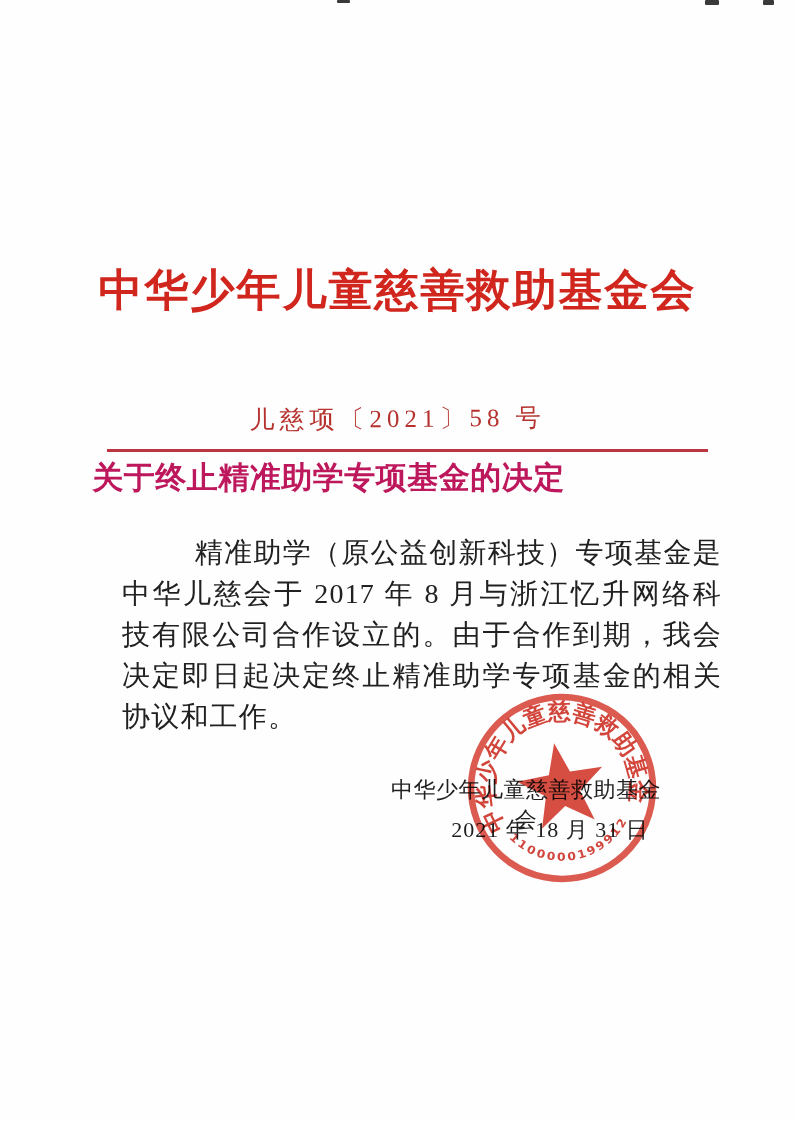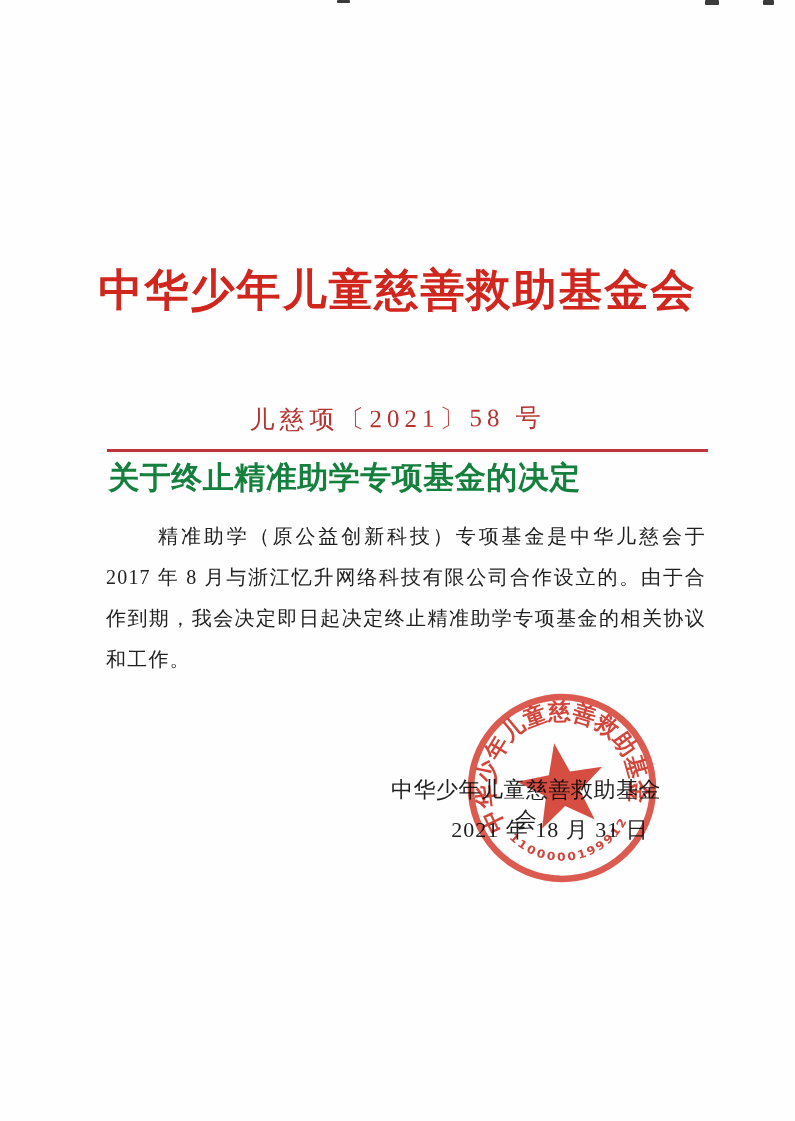--- a/index.html
+++ b/index.html
@@ -49,37 +49,37 @@
     position: absolute;
     top: 449px;
     left: 107px;
     width: 601px;
     height: 3px;
     background: #bd3540;
   }
   .doc-title {
     position: absolute;
     top: 456px;
-    left: 16px;
+    left: 0;
     width: 657px;
     margin: 0;
     text-align: center;
     font-size: 31px;
     font-weight: bold;
-    color: #15803d;
+    color: #be185d;
     letter-spacing: 0.5px;
     line-height: 44px;
   }
   .body-paragraph {
     position: absolute;
     top: 516px;
     left: 106px;
     width: 600px;
-    margin: 0;
-    font-size: 20px;
+    margin: 16px;
+    font-size: 28px;
     line-height: 41px;
     letter-spacing: 1.2px;
     color: #212121;
     text-align: justify;
     text-indent: 2.6em;
   }
   .signature-org {
     position: absolute;
     top: 775px;
     left: 385px;

